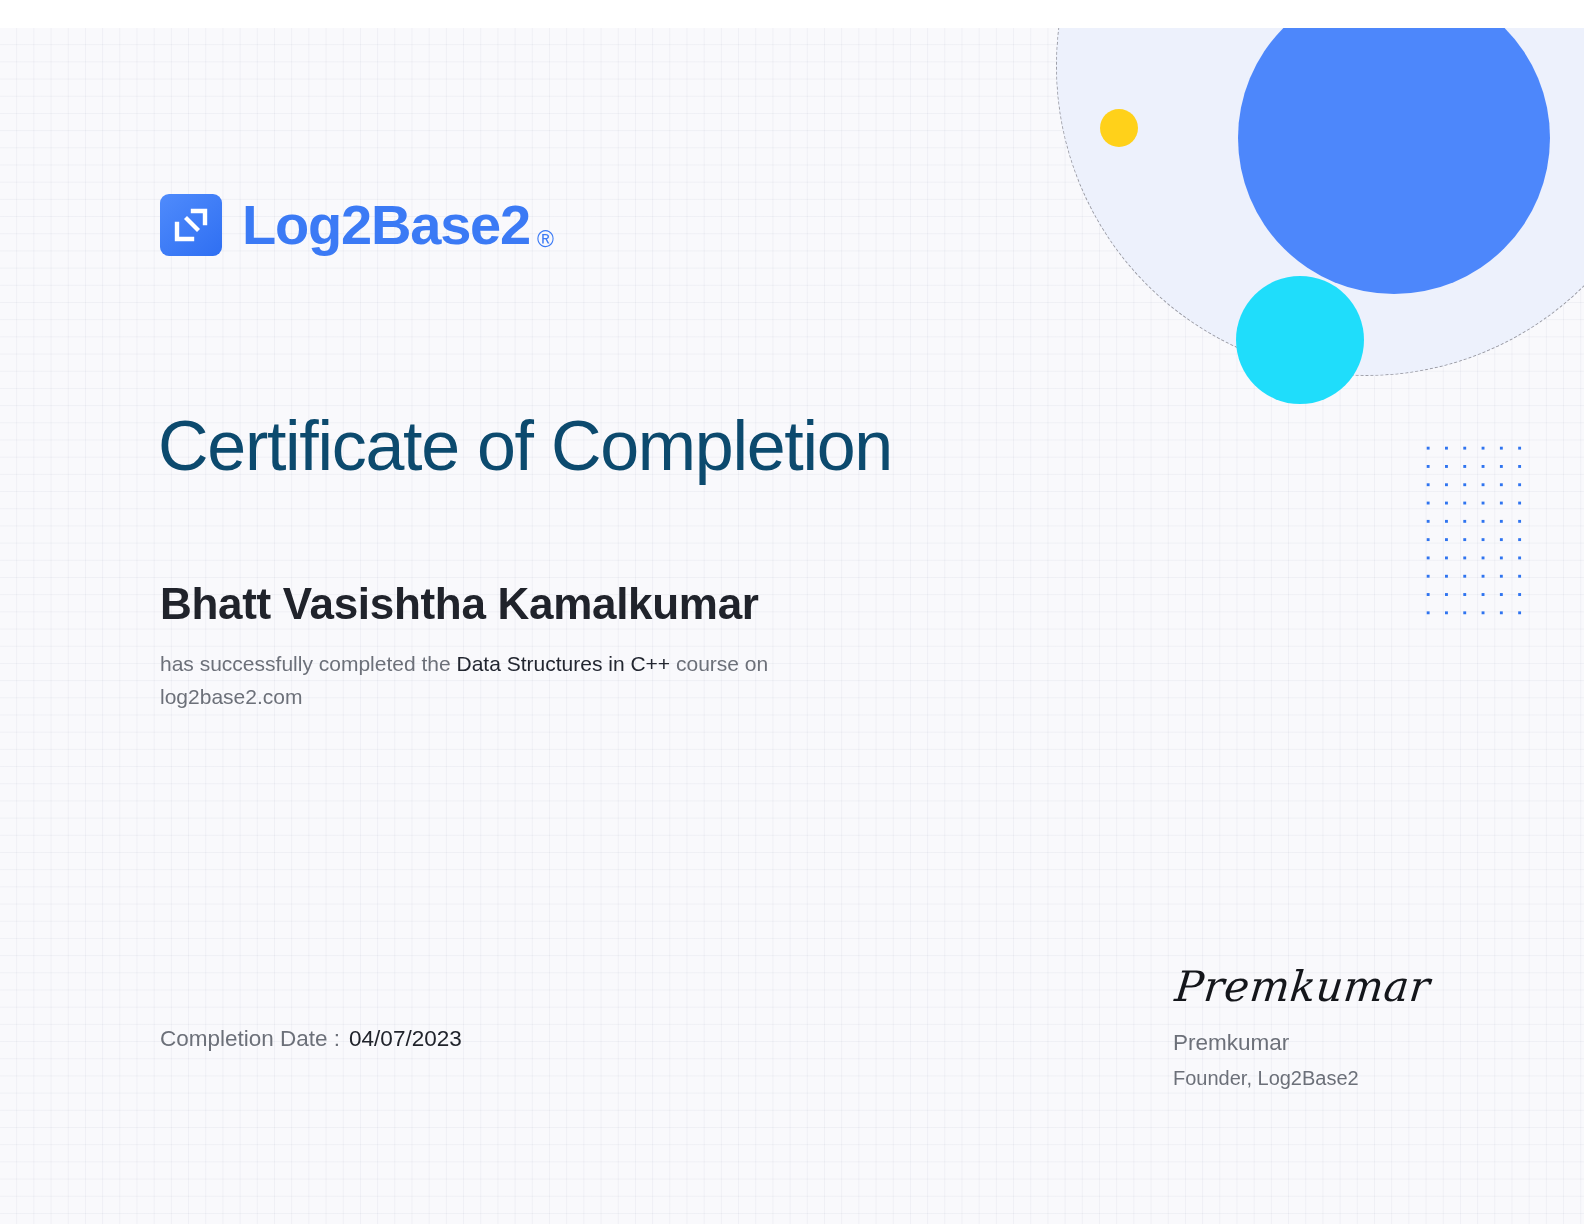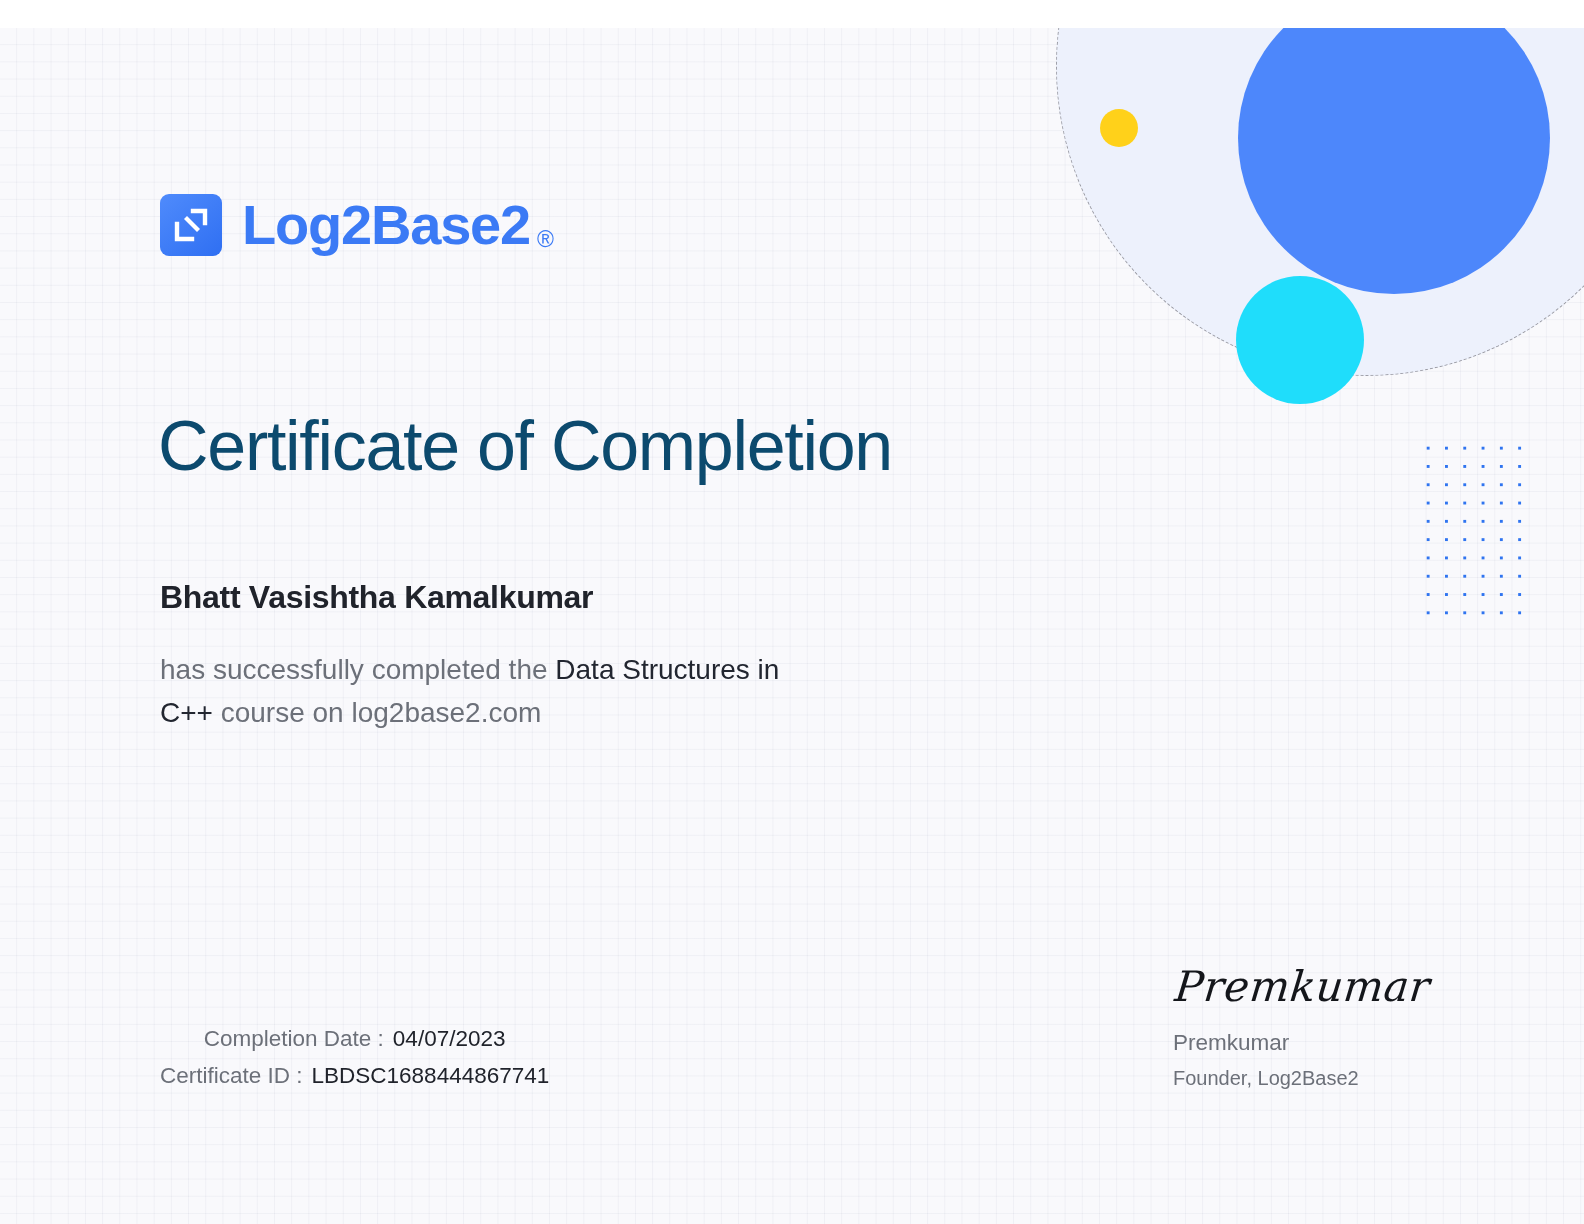--- a/index.html
+++ b/index.html
@@ -157,34 +157,34 @@
     color: #0c4a6e;
     letter-spacing: -1.3px;
     line-height: 1.1;
     white-space: nowrap;
   }
 
   .recipient {
     position: absolute;
     left: 160px;
     top: 550px;
-    font-size: 32px;
+    font-size: 44px;
     font-weight: 700;
     color: #20232b;
     letter-spacing: -0.3px;
     line-height: 1.2;
     white-space: nowrap;
   }
 
   .completion-text {
     position: absolute;
     left: 160px;
     top: 620px;
     width: 680px;
-    font-size: 28px;
+    font-size: 21px;
     color: #6c7079;
     line-height: 1.55;
   }
 
   .completion-text .course {
     color: #222630;
   }
 
   
   .meta {
@@ -278,23 +278,20 @@
   <div class="completion-text">
     <span>has successfully completed the</span>
     <span class="course">Data Structures in C++</span>
     <span>course on log2base2.com</span>
   </div>
 
   <div class="meta">
     <span class="meta-row">
       <span class="meta-label">Completion Date :</span><span class="meta-value">04/07/2023</span>
     </span>
-    <span class="meta-row">
-      <span class="meta-label">Certificate ID :</span><span class="meta-value">LBDSC1688444867741</span>
-    </span>
   </div>
 
   <div class="signature-block">
     <div class="signature-mark">Premkumar</div>
     <div class="signer-name">Premkumar</div>
     <div class="signer-role">Founder, Log2Base2</div>
   </div>
 
 </div>
 

